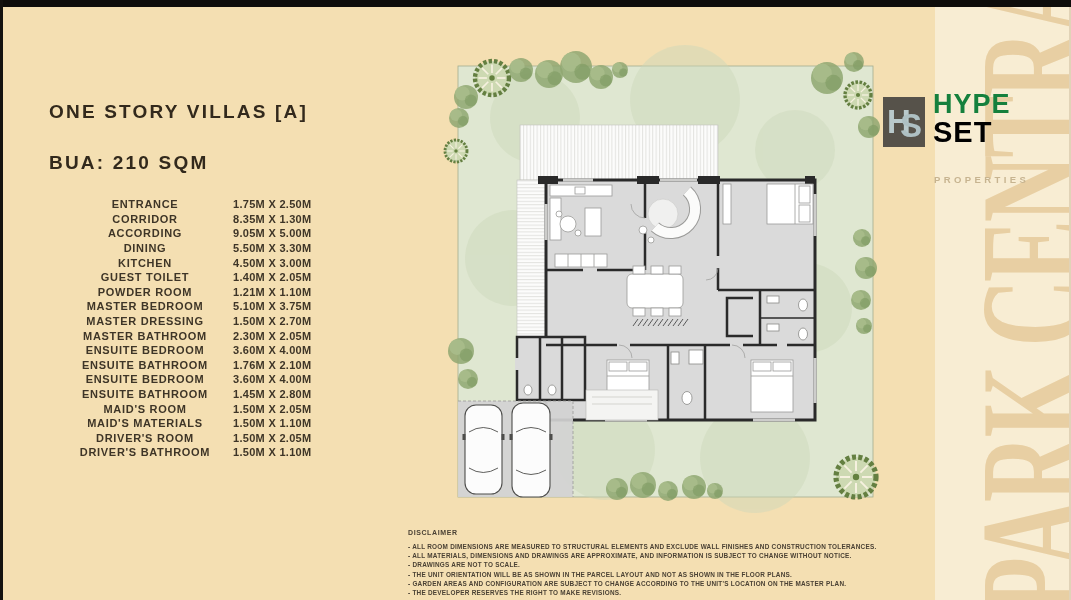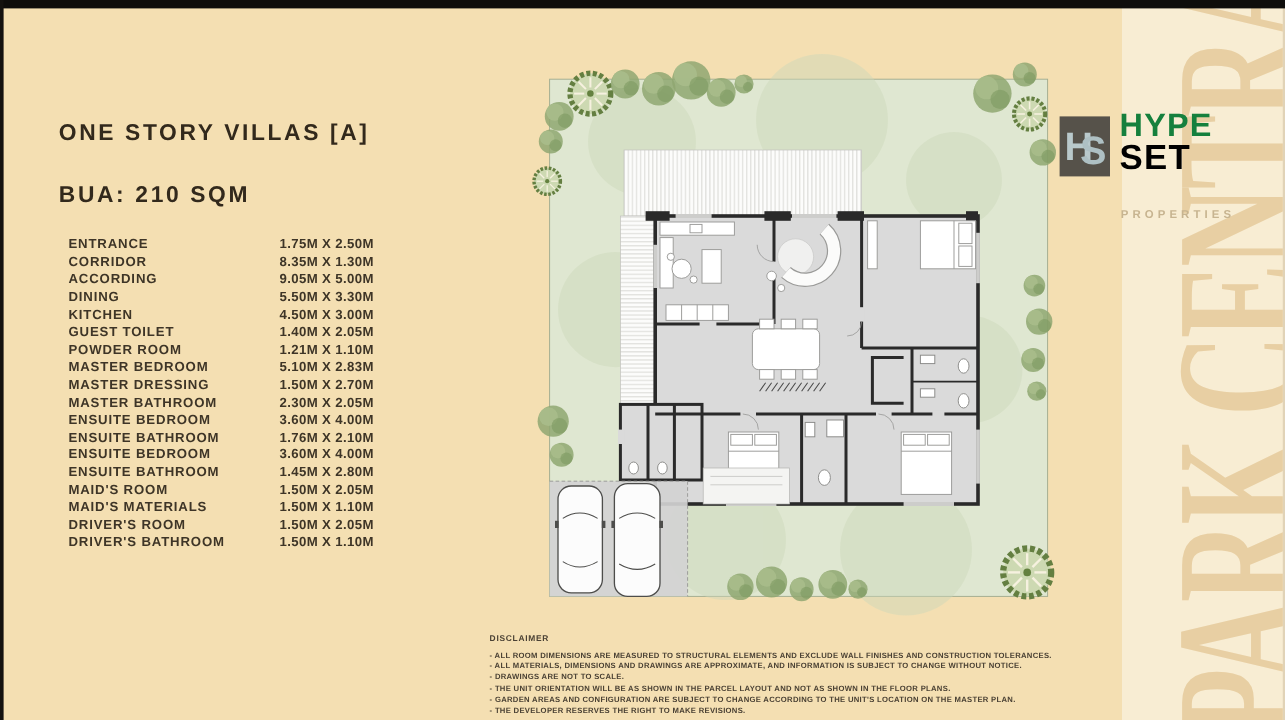--- a/index.html
+++ b/index.html
@@ -19,21 +19,21 @@
 
   
   .page-title { position:absolute; left:49px; top:101px; font-size:19px; font-weight:600;
                 letter-spacing:2.2px; color:#32291c; }
   .bua-label  { position:absolute; left:49px; top:152px; font-size:19px; font-weight:600;
                 letter-spacing:2.2px; color:#32291c; }
 
   
   .room-table { position:absolute; left:57px; top:197px; width:290px; }
   .room-row   { display:flex; height:14.6px; align-items:center; }
-  .room-name  { width:176px; font-size:11px; font-weight:700; letter-spacing:0.7px; color:#3e3527; }
+  .room-name  { width:176px; font-size:11px; font-weight:700; letter-spacing:0.7px; color:#3e3527;text-align:center; }
   .room-dim   { font-size:11px; font-weight:700; letter-spacing:0.3px; color:#3e3527; }
 
   
   .disclaimer { position:absolute; left:408px; top:529px; width:525px; color:#4a4134; }
   .disc-title { font-size:7px; font-weight:700; letter-spacing:0.6px; margin-bottom:6px; }
   .disc-line  { font-size:6.4px; font-weight:600; letter-spacing:0.25px; line-height:9.2px; white-space:nowrap; }
 
   
   .logo-square { position:absolute; left:883px; top:97px; width:42px; height:50px;
                  background:#56524a; z-index:5; overflow:hidden; }
@@ -88,21 +88,21 @@
       <div class="room-row">
         <span class="room-name">GUEST TOILET</span>
         <span class="room-dim">1.40M X 2.05M</span>
       </div>
       <div class="room-row">
         <span class="room-name">POWDER ROOM</span>
         <span class="room-dim">1.21M X 1.10M</span>
       </div>
       <div class="room-row">
         <span class="room-name">MASTER BEDROOM</span>
-        <span class="room-dim">5.10M X 2.83M</span>
+        <span class="room-dim">5.10M X 3.75M</span>
       </div>
       <div class="room-row">
         <span class="room-name">MASTER DRESSING</span>
         <span class="room-dim">1.50M X 2.70M</span>
       </div>
       <div class="room-row">
         <span class="room-name">MASTER BATHROOM</span>
         <span class="room-dim">2.30M X 2.05M</span>
       </div>
       <div class="room-row">

